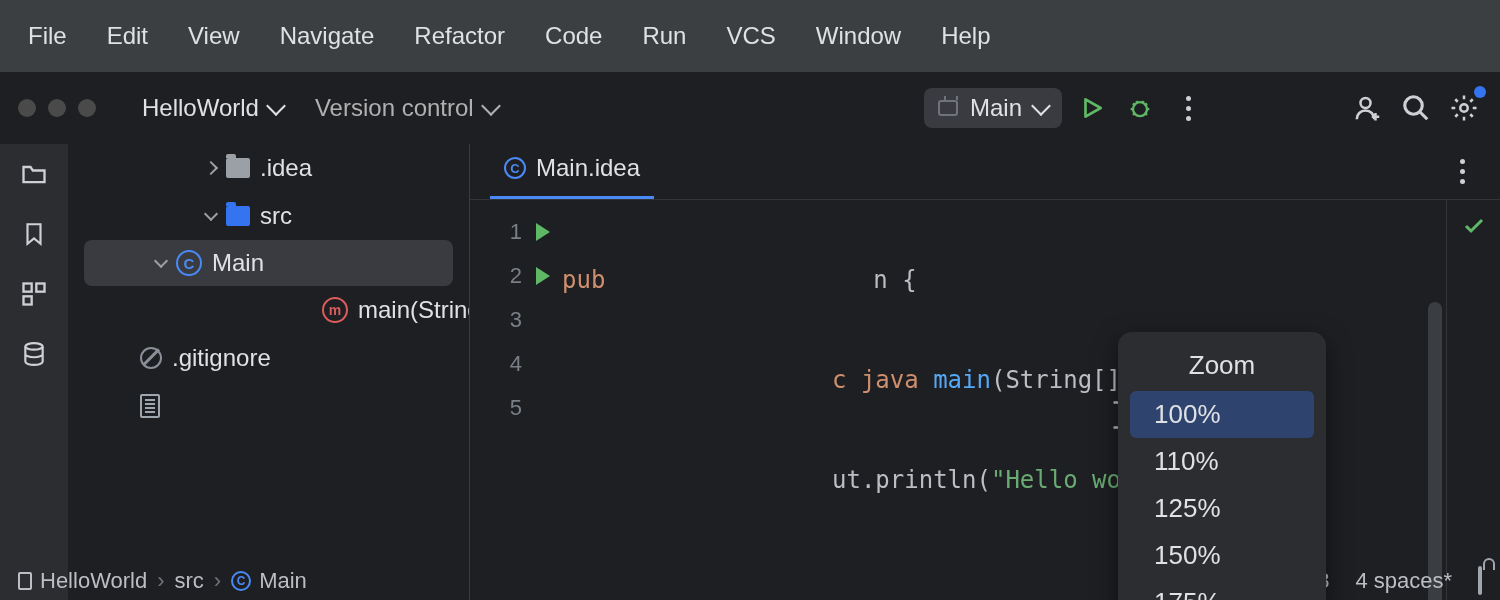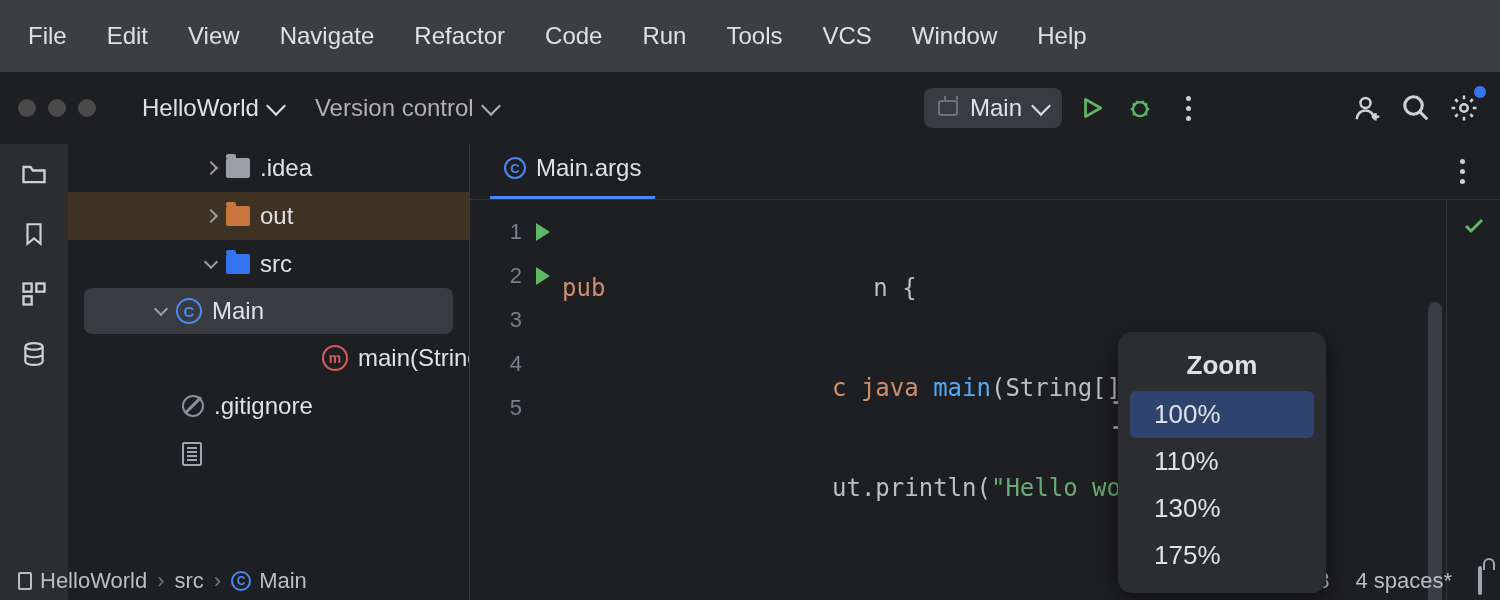--- a/index.html
+++ b/index.html
@@ -102,21 +102,21 @@
 }
 .tree-row.selected-out { background: #3d3223; }
 .tree-row.selected-main {
   background: #393b40;
   margin: 0 16px; border-radius: 8px; height: 46px;
 }
 .tree-row.selected-main .tree-content { padding-left: 72px; }
 
 .tree-content { display:flex; align-items:center; gap:10px; height:100%; }
 .tree-indent-1 .tree-content { padding-left: 138px; }
-.tree-indent-0b .tree-content { padding-left: 114px; }
+.tree-indent-0b .tree-content { padding-left: 72px; }
 .tree-indent-main .tree-content { padding-left: 254px; }
 
 .chevron-right {
   width: 10px; height: 10px; border-right: 2px solid #a0a0a0; border-top: 2px solid #a0a0a0;
   transform: rotate(45deg);
 }
 .chevron-expanded {
   width: 10px; height: 10px; border-right: 2px solid #a0a0a0; border-bottom: 2px solid #a0a0a0;
   transform: rotate(45deg); margin-top:-4px;
 }
@@ -167,21 +167,21 @@
 .gutter-row { height:44px; display:flex; align-items:center; justify-content:flex-end; gap:14px; padding-right:12px; }
 .run-gutter { color:#5fb865; }
 
 .code {
   flex:1;
   font-family: "SF Mono", Menlo, Consolas, monospace;
   font-size: 24px;
   padding-top: 10px;
   white-space: pre;
 }
-.code-line { height:44px; display:flex; align-items:center; }
+.code-line { height:44px; display:flex; }
 .kw { color: #cf8e6d; }
 .fn { color: #56a8f5; }
 .str { color: #6aab73; }
 .plain { color: #bcbec4; }
 
 .editor-right-rail {
   width: 54px; display:flex; flex-direction:column; align-items:center;
   padding-top:14px;
   border-left: 1px solid #323438;
 }
@@ -197,21 +197,21 @@
 
 
 .zoom-popup {
   position: absolute; left: 648px; top: 188px;
   width: 208px; background:#2b2d30;
   border-radius: 14px;
   box-shadow: 0 8px 24px rgba(0,0,0,0.5);
   padding: 10px 0 14px 0;
   z-index: 50;
 }
-.zoom-title { text-align:center; font-size:26px; font-weight:700; padding:8px 0 10px; }
+.zoom-title { text-align:center; font-size:26px; font-weight:400; padding:8px 0 10px; }
 .zoom-item { font-size:26px; padding: 8px 24px; margin: 0 12px; border-radius:6px; cursor:pointer; }
 .zoom-item.selected { background:#2e436e; }
 
 
 .statusbar {
   position:absolute; left:0; right:0; bottom:0;
   height: 38px; display:flex; align-items:center;
   padding: 0 18px; gap: 18px; font-size:22px; color:#bcbec4;
 }
 .breadcrumb { display:flex; align-items:center; gap:10px; }
@@ -238,21 +238,20 @@
 <body>
 
 <div class="menubar">
   <div class="menubar-item">File</div>
   <div class="menubar-item">Edit</div>
   <div class="menubar-item">View</div>
   <div class="menubar-item">Navigate</div>
   <div class="menubar-item">Refactor</div>
   <div class="menubar-item">Code</div>
   <div class="menubar-item">Run</div>
-  <div class="menubar-item">Tools</div>
   <div class="menubar-item">VCS</div>
   <div class="menubar-item">Window</div>
   <div class="menubar-item">Help</div>
 </div>
 
 <div class="toolbar">
   <div class="traffic-lights">
     <div class="tl"></div>
     <div class="tl"></div>
     <div class="tl"></div>
@@ -348,27 +347,20 @@
     <div class="tree">
 
       <div class="tree-row tree-indent-1">
         <div class="tree-content">
           <span class="chevron-right"></span>
           <span class="folder-icon folder-gray"></span>
           <span>.idea</span>
         </div>
       </div>
 
-      <div class="tree-row tree-indent-1 selected-out">
-        <div class="tree-content">
-          <span class="chevron-right"></span>
-          <span class="folder-icon folder-orange"></span>
-          <span>out</span>
-        </div>
-      </div>
 
       <div class="tree-row tree-indent-1">
         <div class="tree-content">
           <span class="chevron-expanded"></span>
           <span class="folder-icon folder-blue"></span>
           <span>src</span>
         </div>
       </div>
 
       <div class="tree-row selected-main">
@@ -399,21 +391,21 @@
         </div>
       </div>
 
     </div>
   </div>
 
   <div class="editor-area">
     <div class="tab-bar">
       <div class="tab">
         <span class="class-icon-c" style="width:22px;height:22px;font-size:13px">C</span>
-        <span>Main.args</span>
+        <span>Main.idea</span>
       </div>
       <div class="tab-actions icon-btn">
         <div class="more-dots-v">
             <span></span>
             <span></span>
             <span></span>
           </div>
       </div>
     </div>
 
@@ -463,21 +455,22 @@
         <svg width="22" height="30" viewBox="0 0 16 24">
             <path stroke="#bcbec4" stroke-width="2" fill="none" d="M2 2h4M10 2h4M8 2v20M2 22h4M10 22h4"></path>
           </svg>
       </div>
     </div>
 
     <div class="zoom-popup">
       <div class="zoom-title">Zoom</div>
       <div class="zoom-item selected">100%</div>
       <div class="zoom-item">110%</div>
-      <div class="zoom-item">130%</div>
+      <div class="zoom-item">125%</div>
+      <div class="zoom-item">150%</div>
       <div class="zoom-item">175%</div>
 
     </div>
 
   </div>
 </div>
 
 <div class="statusbar">
   <div class="breadcrumb">
     <div class="bc-part">

